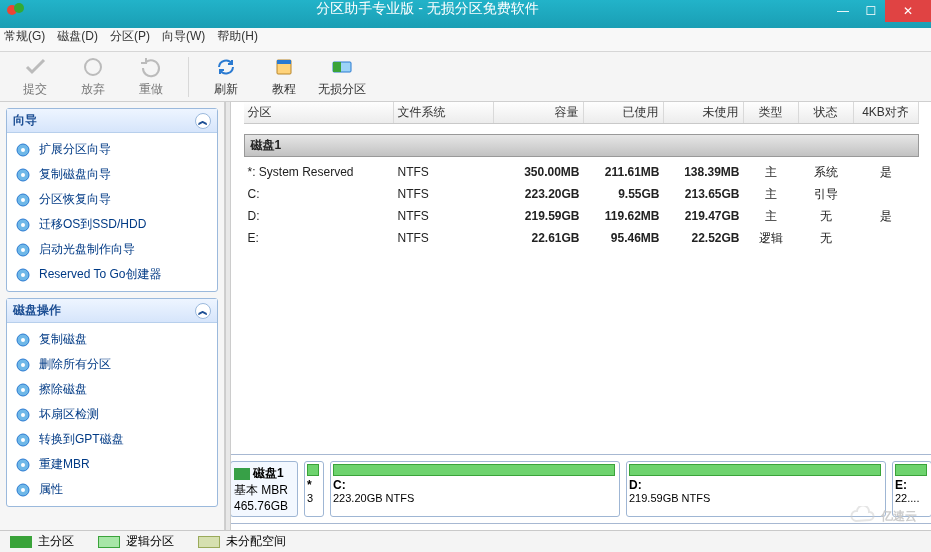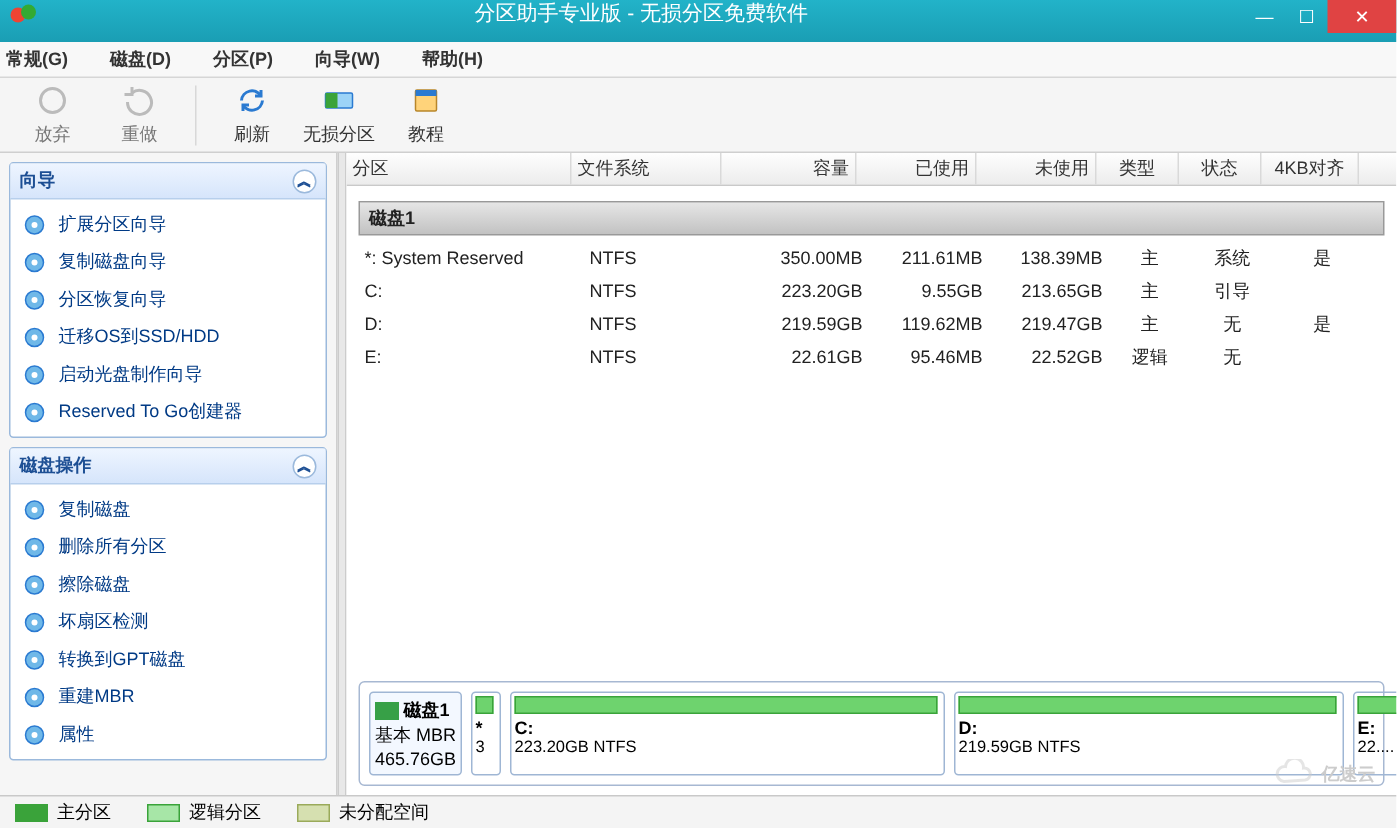--- a/index.html
+++ b/index.html
@@ -5,46 +5,46 @@
 * { box-sizing: border-box; margin: 0; padding: 0; font-family: "Microsoft YaHei", Tahoma, sans-serif; font-size: 12px; }
 html, body { width: 931px; height: 552px; overflow: hidden; }
 .titlebar { height: 28px; background: linear-gradient(#22b3c9, #1a9eb4); display: flex; align-items: flex-start; }
 .titlebar .app-icon { width: 20px; height: 20px; margin-left: 6px; }
 .titlebar .title { flex: 1; text-align: center; color: #fff; font-size: 14px; }
 .win-btns { display: flex; }
 .win-btn { width: 30px; height: 22px; display: flex; align-items: center; justify-content: center; color: #fff; }
 .win-btn.close { width: 46px; background: #e04343; }
 .win-btn.max { width: 28px; }
 .win-btn.min { width: 28px; }
-.menubar { height: 24px; background: #f8f8f8; border-bottom: 1px solid #d6d6d6; display: flex; align-items: center; padding-left: 4px; gap: 28px; color: #333; font-weight: bold; }
+.menubar { height: 24px; background: #f8f8f8; border-bottom: 1px solid #d6d6d6; display: flex; padding-left: 4px; gap: 12px; color: #333; }
 .toolbar { height: 50px; background: #f5f5f5; border-bottom: 1px solid #cfcfcf; display: flex; align-items: center; padding: 0 6px; }
 .tbtn { display: flex; flex-direction: column; align-items: center; width: 58px; color: #777; gap:2px; }
 .tbtn.enabled { color: #333; }
 .tbtn .ic { width: 24px; height: 24px; display:flex; align-items:center; justify-content:center; }
 .tsep { width: 1px; height: 40px; background: #d8d8d8; margin: 0 8px; }
 .body { display: flex; height: calc(552px - 28px - 24px - 50px - 22px); }
 .sidebar { width: 225px; background: #f6f6f6; border-right: 1px solid #cfcfcf; overflow-y: auto; }
 .panel { margin: 6px; border: 1px solid #9bb9dc; border-radius: 3px; background: #fff; }
 .panel-hdr { height: 24px; background: linear-gradient(#eef5ff,#d6e5fb); border-bottom: 1px solid #b7cfec; display: flex; align-items: center; padding: 0 6px; color: #1d4f94; font-weight: bold; }
 .panel-hdr .collapse { margin-left: auto; width:16px; height:16px; border:1px solid #9bb9dc; border-radius:8px; display:flex; align-items:center; justify-content:center; font-size:10px; color:#1d4f94; background:#fff; }
 .panel-body { padding: 4px 2px; }
 .sitem { display: flex; align-items: center; gap: 8px; padding: 4px 6px; color: #003a85; }
 .sitem .si { width:16px; height:16px; flex:none; }
 .splitter { width: 6px; background: #e8e8e8; border-left:1px solid #ccc; border-right:1px solid #ccc; }
-.main { flex: 1; background: #fff; display:flex; flex-direction:column; overflow:hidden; }
+.main { flex: 1; background: #fff; display:flex; flex-direction:column; overflow:hidden;align-items:center; }
 .gridhdr { height: 22px; border-bottom: 1px solid #c9c9c9; display:flex; color:#333; background:linear-gradient(#fefefe,#ececec); }
 .gh { border-right:1px solid #d9d9d9; display:flex; align-items:center; padding:0 4px; }
 .gh.l { justify-content:flex-start; }
 .gh.r { justify-content:flex-end; }
 .gh.c { justify-content:center; }
 .diskgrouphdr { margin:10px 8px 4px 8px; background:linear-gradient(#e6e6e6,#c2c2c2); border:1px solid #999; padding:2px 6px; font-weight:bold; color:#222; }
 .rows { padding: 0 8px; }
 .row { display:flex; height:22px; align-items:center; color:#222; }
 .cell { padding:0 4px; }
-.cell.r { text-align:right; }
+.cell.r { text-align:right;font-weight:bold; }
 .cell.c { text-align:center; }
 .diskmap { border:1px solid #a7b8d2; border-radius:4px; margin:4px 8px 6px 8px; padding:6px; display:flex; gap:6px; background:#fff; }
 .dm-disk { width:68px; border:1px solid #9fb6d4; border-radius:3px; padding:3px; background:#f3f8ff; text-align:left; }
 .dm-disk .ic { width:16px; height:12px; background:#37a047; display:inline-block; margin-right:3px; vertical-align:middle; }
 .dm-part { border:1px solid #9fb6d4; border-radius:3px; padding:2px 4px 2px 2px; display:flex; flex-direction:column; overflow:hidden; }
 .dm-part .bar { height:12px; background:#6ed36e; border:1px solid #3aa33a; margin-bottom:2px; }
 .dm-part .lbl { font-size:11px; white-space:nowrap; }
 .legend { height:22px; background:#f4f4f4; border-top:1px solid #c9c9c9; display:flex; align-items:center; gap:24px; padding:0 10px; }
 .legend .sw { width:22px; height:12px; display:inline-block; margin-right:6px; vertical-align:middle; }
 .legend .primary { background:#3aa33a; }
@@ -74,20 +74,28 @@
   <span>磁盘(D)</span>
   <span>分区(P)</span>
   <span>向导(W)</span>
   <span>帮助(H)</span>
 </div>
 
 <div class="toolbar">
   <div class="tbtn">
     <span class="ic">
         <svg width="22" height="22">
+          <path d="M3 11l5 5L20 4" stroke="#bbb" stroke-width="3" fill="none"></path>
+        </svg>
+      </span>
+    <span>提交</span>
+  </div>
+  <div class="tbtn">
+    <span class="ic">
+        <svg width="22" height="22">
           <circle cx="11" cy="11" r="8" stroke="#bbb" stroke-width="2" fill="none"></circle>
         </svg>
       </span>
     <span>放弃</span>
   </div>
   <div class="tbtn">
     <span class="ic">
         <svg width="22" height="22">
           <path d="M6 6a8 8 0 1 1-3 6" stroke="#bbb" stroke-width="2" fill="none"></path>
           <path d="M6 2v5H1" stroke="#bbb" stroke-width="2" fill="none"></path>
@@ -101,34 +109,34 @@
         <svg width="22" height="22">
           <path d="M4 11a7 7 0 0 1 13-3M18 11a7 7 0 0 1-13 3" stroke="#2a7ad1" stroke-width="2" fill="none"></path>
           <path d="M17 4v4h-4M5 18v-4h4" stroke="#2a7ad1" stroke-width="2" fill="none"></path>
         </svg>
       </span>
     <span>刷新</span>
   </div>
   <div class="tbtn enabled">
     <span class="ic">
         <svg width="22" height="22">
+          <rect x="4" y="4" width="14" height="14" rx="1" fill="#ffd37a" stroke="#b8862a"></rect>
+          <rect x="4" y="4" width="14" height="4" fill="#2a7ad1"></rect>
+        </svg>
+      </span>
+    <span>教程</span>
+  </div>
+  <div class="tbtn enabled">
+    <span class="ic">
+        <svg width="22" height="22">
           <rect x="2" y="6" width="18" height="10" rx="1" fill="#9cd3f7" stroke="#2a7ad1"></rect>
           <rect x="2" y="6" width="8" height="10" fill="#3aa33a"></rect>
         </svg>
       </span>
     <span>无损分区</span>
-  </div>
-  <div class="tbtn enabled">
-    <span class="ic">
-        <svg width="22" height="22">
-          <rect x="4" y="4" width="14" height="14" rx="1" fill="#ffd37a" stroke="#b8862a"></rect>
-          <rect x="4" y="4" width="14" height="4" fill="#2a7ad1"></rect>
-        </svg>
-      </span>
-    <span>教程</span>
   </div>
 </div>
 
 <div class="body">
   <div class="sidebar">
     <div class="panel">
       <div class="panel-hdr">
         <span>向导</span>
         <span class="collapse">︽</span>
       </div>

